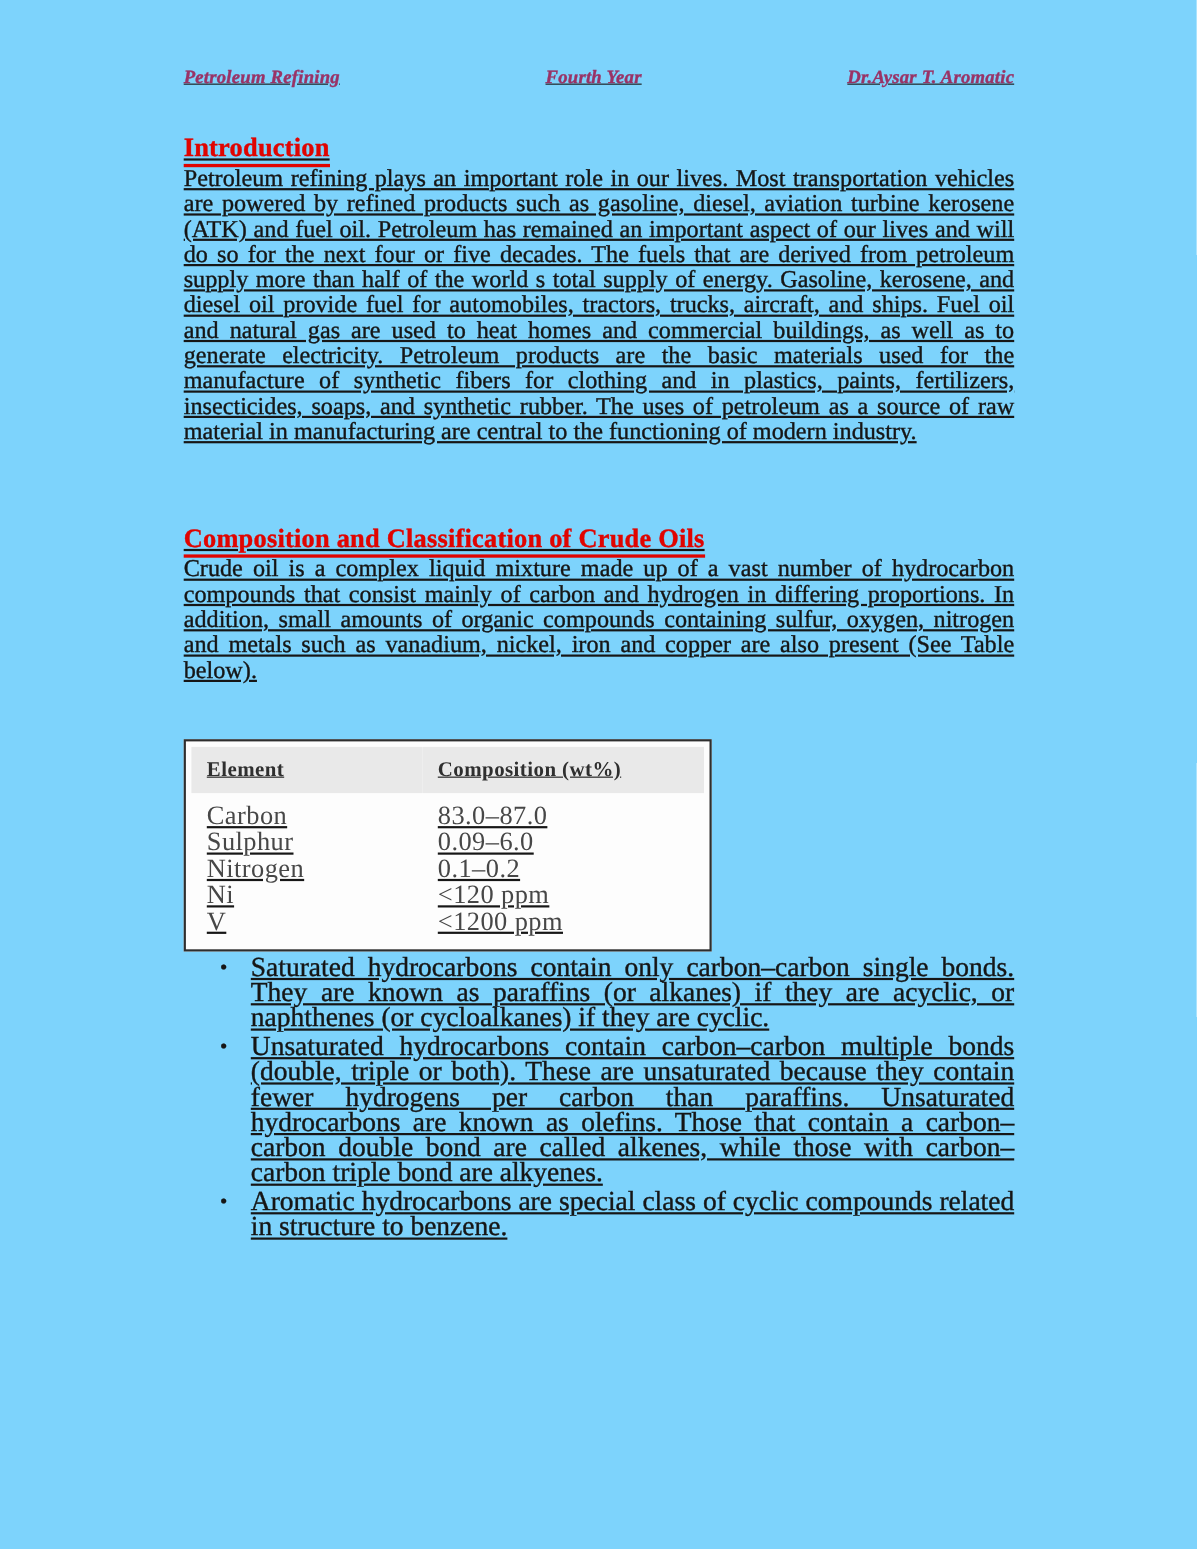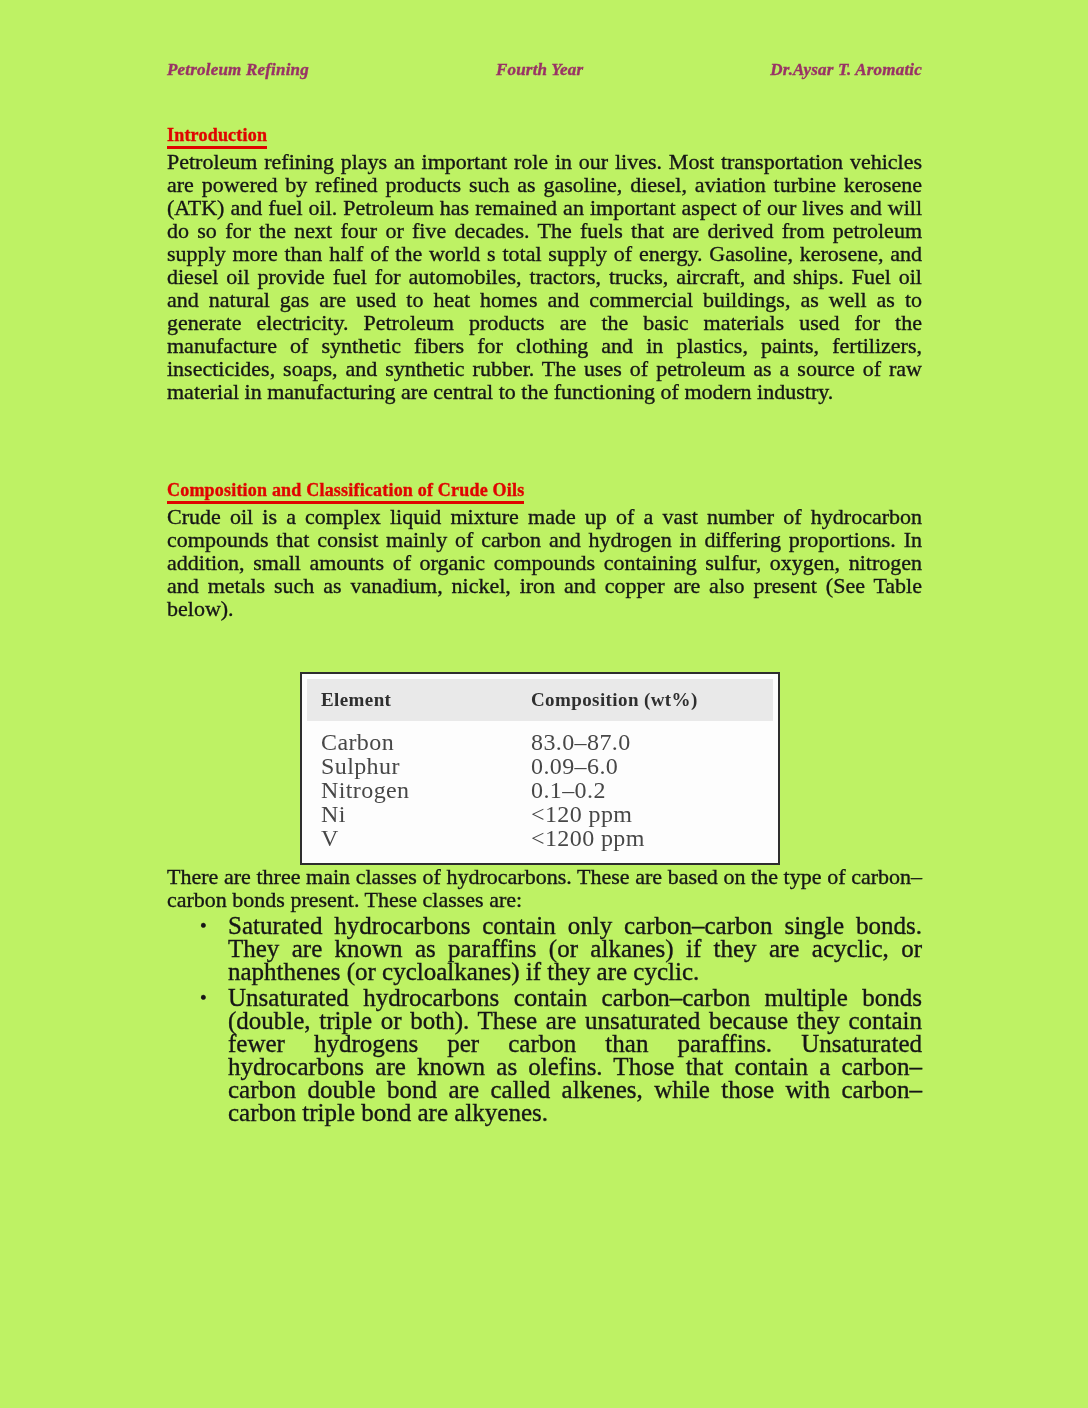--- a/index.html
+++ b/index.html
@@ -1,43 +1,44 @@
 <!DOCTYPE html>
 <html><head>
 <meta charset="utf-8">
 <style>
   html,body{margin:0;padding:0;background:#fff;}
   .page{
     position:relative;
     width:1088px;height:1408px;
-    background:#bef264;
+    background:#7dd3fc;
     font-family:"Liberation Serif","DejaVu Serif",serif;
     color:#161616;
     overflow:hidden;
     box-sizing:border-box;
+    text-decoration:underline;
   }
   .content{
     padding:60px 166px 0 167px;
     -webkit-text-stroke:0.35px currentColor;
   }
   
   .doc-header{
     display:flex;
     justify-content:space-between;
     align-items:baseline;
     font-size:17px;
     font-weight:bold;
     font-style:italic;
     color:#993366;
     letter-spacing:0.2px;
   }
   
   h1{
     margin:0;
-    font-size:18px;
+    font-size:24px;
     line-height:30px;
     font-weight:bold;
     color:#e00400;
     letter-spacing:0.2px;
   }
   h1 .hl{
     border-bottom:3.5px solid #e00400;
     padding-bottom:1px;
   }
   .h-intro{margin-top:40px;}
@@ -48,21 +49,20 @@
     font-size:22px;
     line-height:23px;
     text-align:justify;
   }
   .p-intro{margin-top:24px;}
   .p-crude{margin-top:22px;}
   .p-classes{margin-top:60px;}
   
   .table-wrap{
     margin-top:52px;
-    margin-left:133px;
     width:480px;
     border:2px solid #2e2e2e;
     background:#fdfdfd;
     padding:5px;
     box-sizing:border-box;
     -webkit-text-stroke:0;
   }
   table.comp{
     width:100%;
     border-collapse:collapse;
@@ -159,21 +159,21 @@
             <td>&lt;120 ppm</td>
           </tr>
           <tr class="last">
             <td>V</td>
             <td>&lt;1200 ppm</td>
           </tr>
         </tbody>
       </table>
     </div>
 
-    <p class="body p-classes">There are three main classes of hydrocarbons. These are based on the type of carbon–carbon bonds present. These classes are:</p>
 
     <ul class="classes">
       <li>Saturated hydrocarbons contain only carbon–carbon single bonds. They are known as paraffins (or alkanes) if they are acyclic, or naphthenes (or cycloalkanes) if they are cyclic.</li>
       <li>Unsaturated hydrocarbons contain carbon–carbon multiple bonds (double, triple or both). These are unsaturated because they contain fewer hydrogens per carbon than paraffins. Unsaturated hydrocarbons are known as olefins. Those that contain a carbon–carbon double bond are called alkenes, while those with carbon–carbon triple bond are alkyenes.</li>
+      <li>Aromatic hydrocarbons are special class of cyclic compounds related in structure to benzene.</li>
     </ul>
 
   </div>
 </div>
 
 </body></html>

